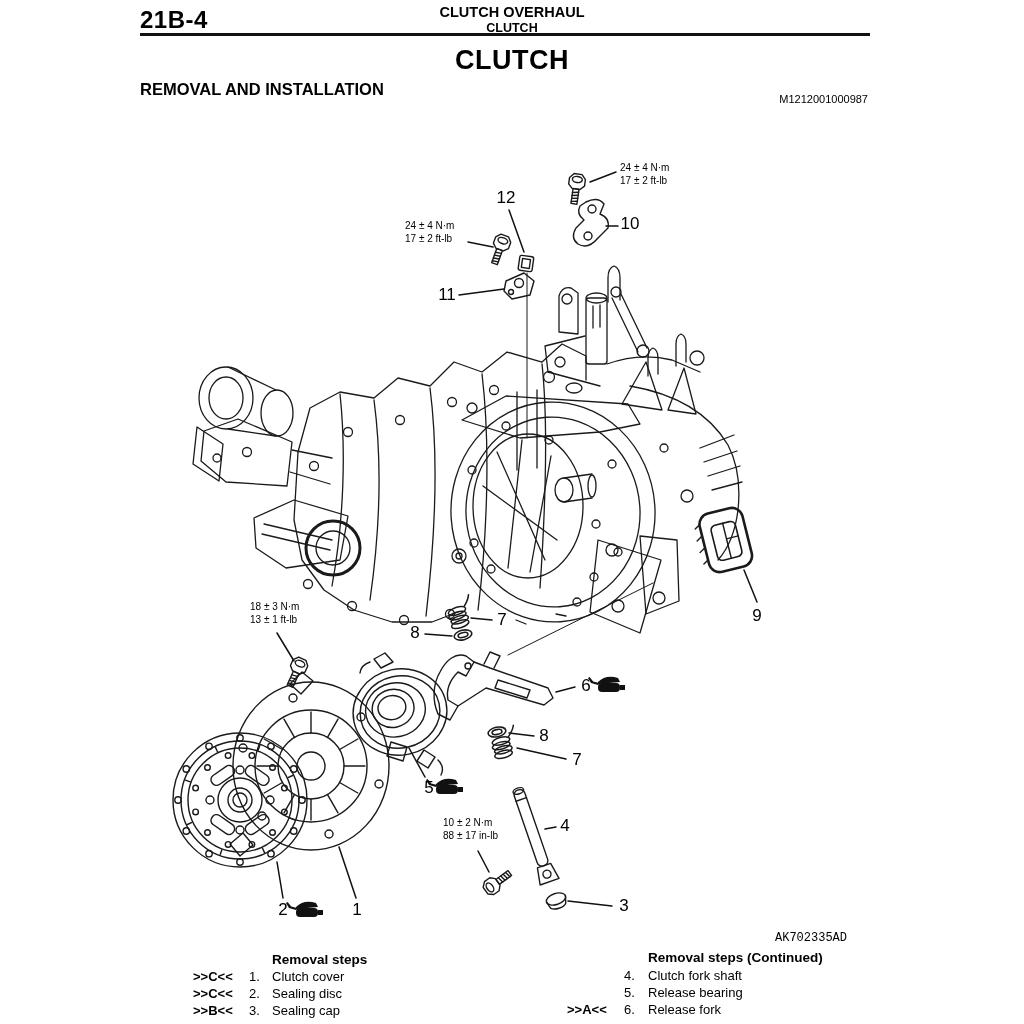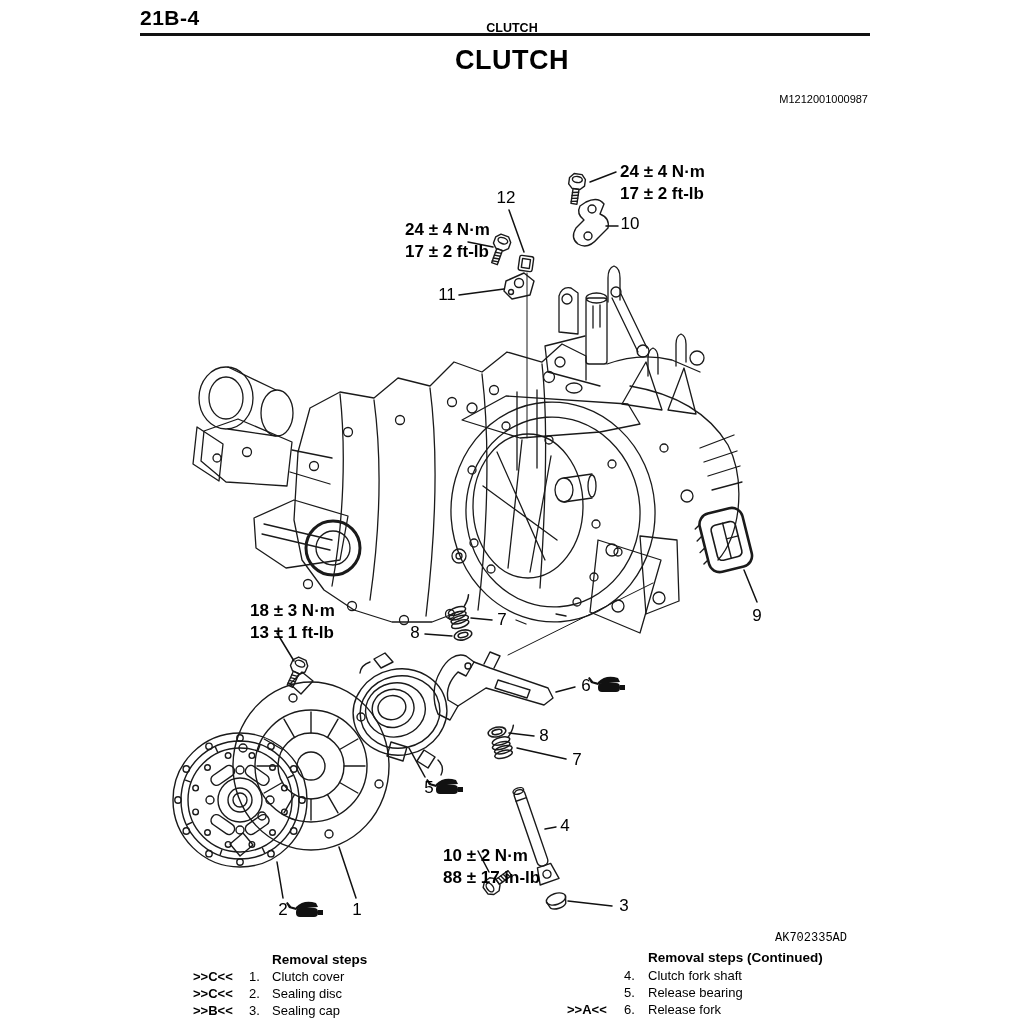--- a/index.html
+++ b/index.html
@@ -1,47 +1,49 @@
 <!DOCTYPE html>
 <html><head>
 <meta charset="utf-8">
 <style>
   html,body{margin:0;padding:0;background:#ffffff;}
   .page{
     position:relative;width:1024px;height:1024px;background:#ffffff;
     font-family:"Liberation Sans", sans-serif;color:#000;overflow:hidden;
   }
   .abs{position:absolute;}
-  .page-code{left:140px;top:6px;font-size:21px;font-weight:bold;letter-spacing:.5px;}
+  .page-code{left:140px;top:6px;font-size:24px;font-weight:bold;letter-spacing:.5px;}
   .hdr-center{left:0;right:0;text-align:center;}
   .hdr-line1{top:4px;font-size:14.5px;font-weight:bold;}
   .hdr-line2{top:21px;font-size:12.5px;font-weight:bold;}
   .hdr-rule{left:140px;width:730px;top:33px;height:3px;background:#111;}
   .doc-title{left:0;right:0;top:45px;text-align:center;font-size:27px;font-weight:bold;letter-spacing:.5px;}
   .subtitle{left:140px;top:80px;font-size:16.5px;font-weight:bold;}
   .doc-number{right:156px;top:93px;font-size:11px;}
   .figure-code{right:177px;top:931px;font-size:12px;font-family:Liberation Mono, monospace;}
   .diagram-svg{left:0;top:0;width:1024px;height:1024px;}
-  .torque{font-size:17px;font-weight:bold;line-height:1.3;white-space:nowrap;}
+  .torque{font-size:10px;font-weight:normal;line-height:1.3;white-space:nowrap;}
   .callout{font-size:17px;font-weight:normal;transform:translate(-50%,-50%);white-space:nowrap;}
   .steps-head{font-size:13.5px;font-weight:bold;white-space:nowrap;}
   .step-marker{font-size:13px;font-weight:bold;white-space:nowrap;}
   .step-num{font-size:13px;white-space:nowrap;}
   .step-label{font-size:13px;white-space:nowrap;}
 </style>
 </head>
 <body>
 
 <div class="page">
 
   <div class="abs page-code">21B-4</div>
+  <div class="abs hdr-center hdr-line1">CLUTCH OVERHAUL</div>
   <div class="abs hdr-center hdr-line2">CLUTCH</div>
   <div class="abs hdr-rule"></div>
 
   <div class="abs doc-title">CLUTCH</div>
+  <div class="abs subtitle">REMOVAL AND INSTALLATION</div>
   <div class="abs doc-number">M1212001000987</div>
 
   <svg class="abs diagram-svg" viewBox="0 0 1024 1024">
     <defs>
       <g id="bolt" stroke="#1a1a1a" fill="none" stroke-width="1.4">
         <polygon points="-8,-3.5 -4,-8 4,-8 8,-3.5 8,3 4,7 -4,7 -8,3"></polygon>
         <ellipse cx="0" cy="-2.5" rx="5" ry="3"></ellipse>
         <rect x="-3" y="7" width="6" height="15"></rect>
         <line x1="-3" y1="11" x2="3" y2="10"></line>
         <line x1="-3" y1="14" x2="3" y2="13"></line>
@@ -335,21 +337,21 @@
     <div>17 ± 2 ft-lb</div>
   </div>
   <div class="abs torque" style="left:405px;top:219px">
     <div>24 ± 4 N·m</div>
     <div>17 ± 2 ft-lb</div>
   </div>
   <div class="abs torque" style="left:250px;top:600px">
     <div>18 ± 3 N·m</div>
     <div>13 ± 1 ft-lb</div>
   </div>
-  <div class="abs torque" style="left:443px;top:845px">
+  <div class="abs torque" style="left:443px;top:816px">
     <div>10 ± 2 N·m</div>
     <div>88 ± 17 in-lb</div>
   </div>
 
   <div class="abs callout" style="left:357px;top:910px">1</div>
   <div class="abs callout" style="left:283px;top:910px">2</div>
   <div class="abs callout" style="left:624px;top:906px">3</div>
   <div class="abs callout" style="left:565px;top:826px">4</div>
   <div class="abs callout" style="left:429px;top:788px">5</div>
   <div class="abs callout" style="left:586px;top:686px">6</div>

